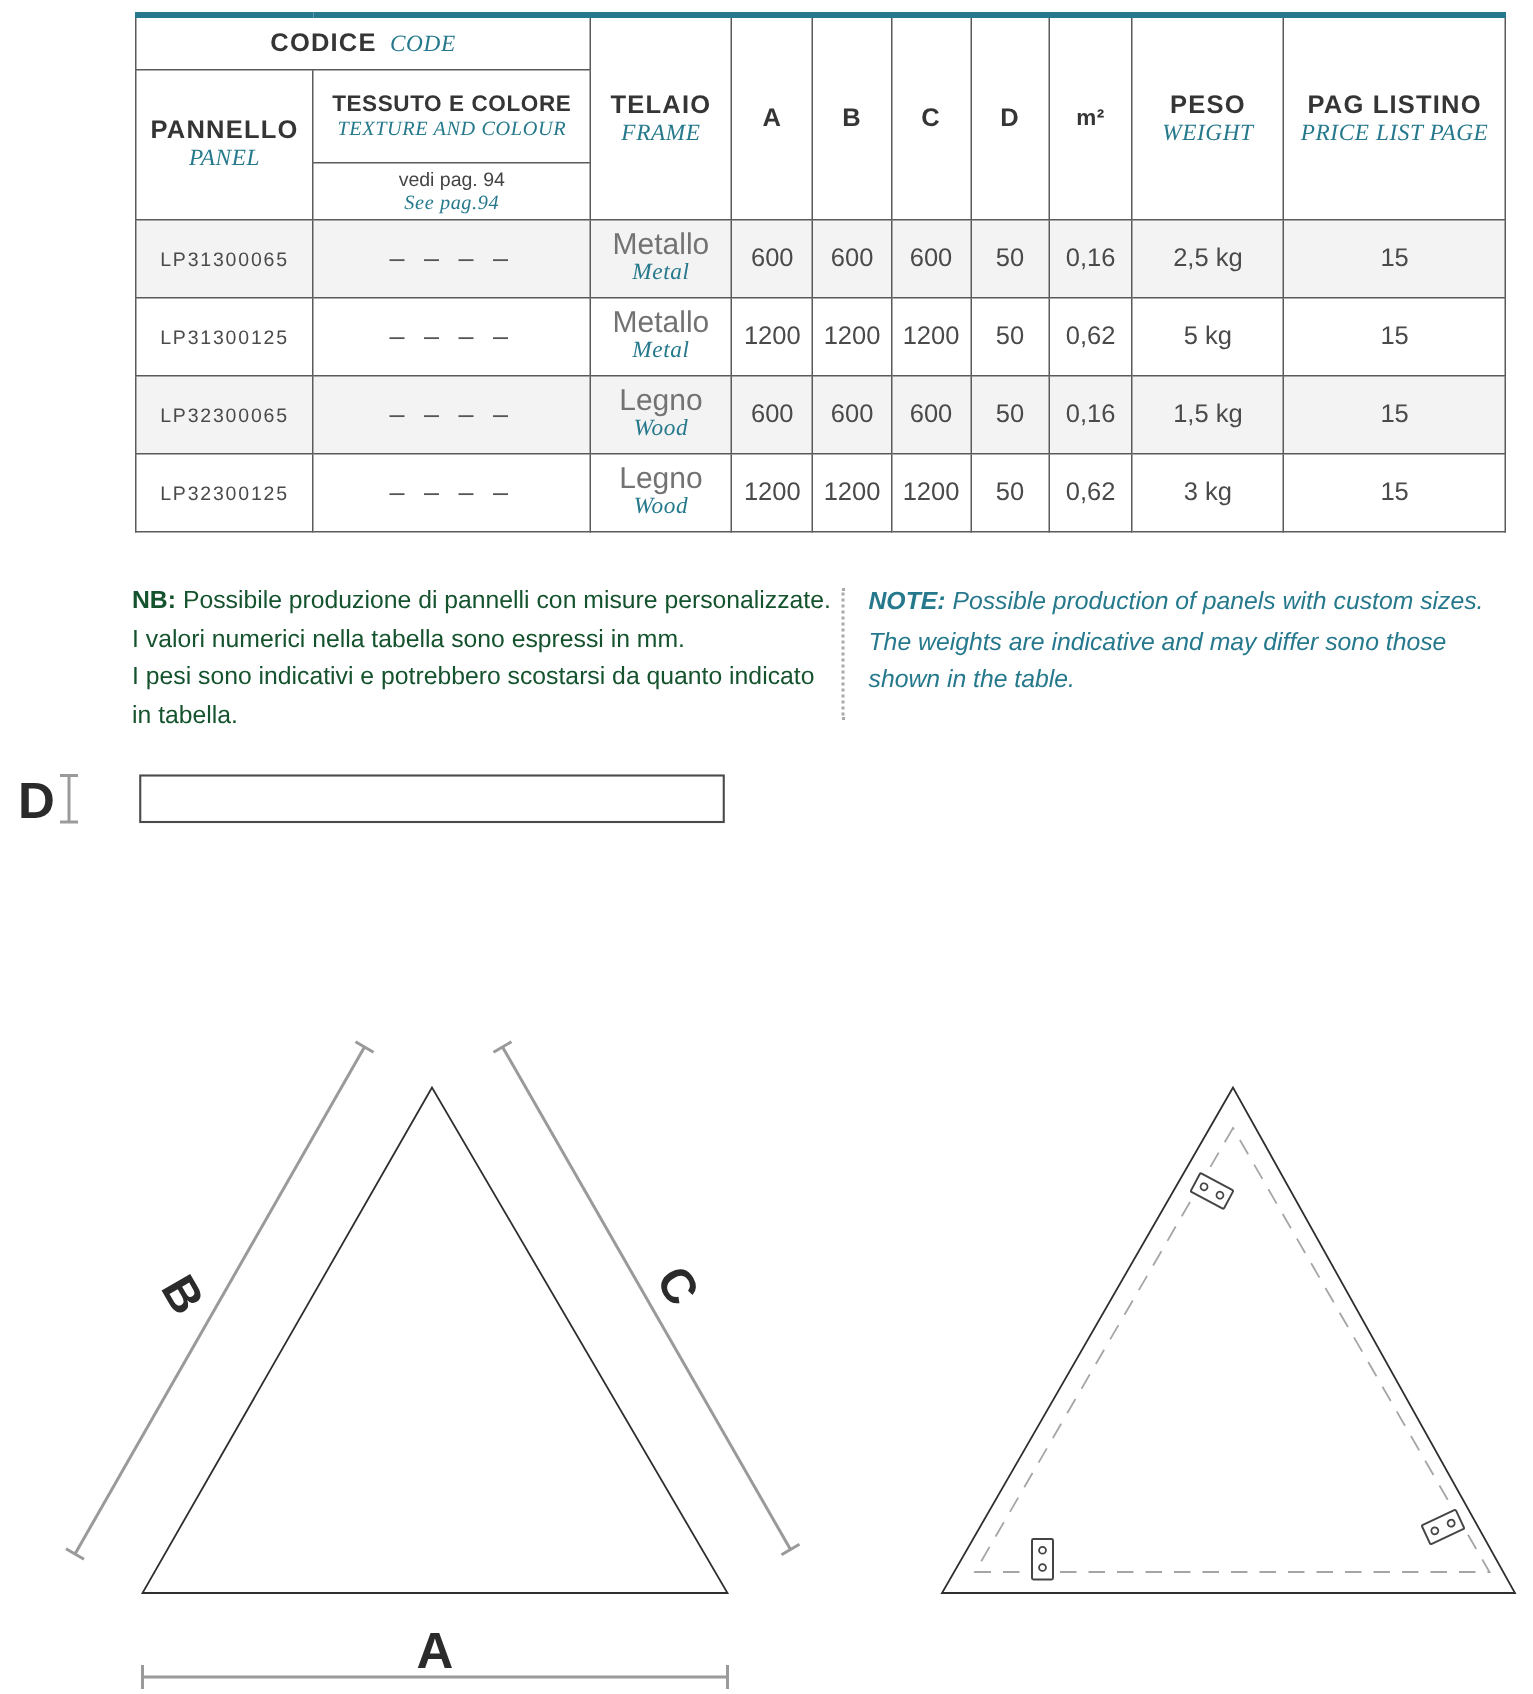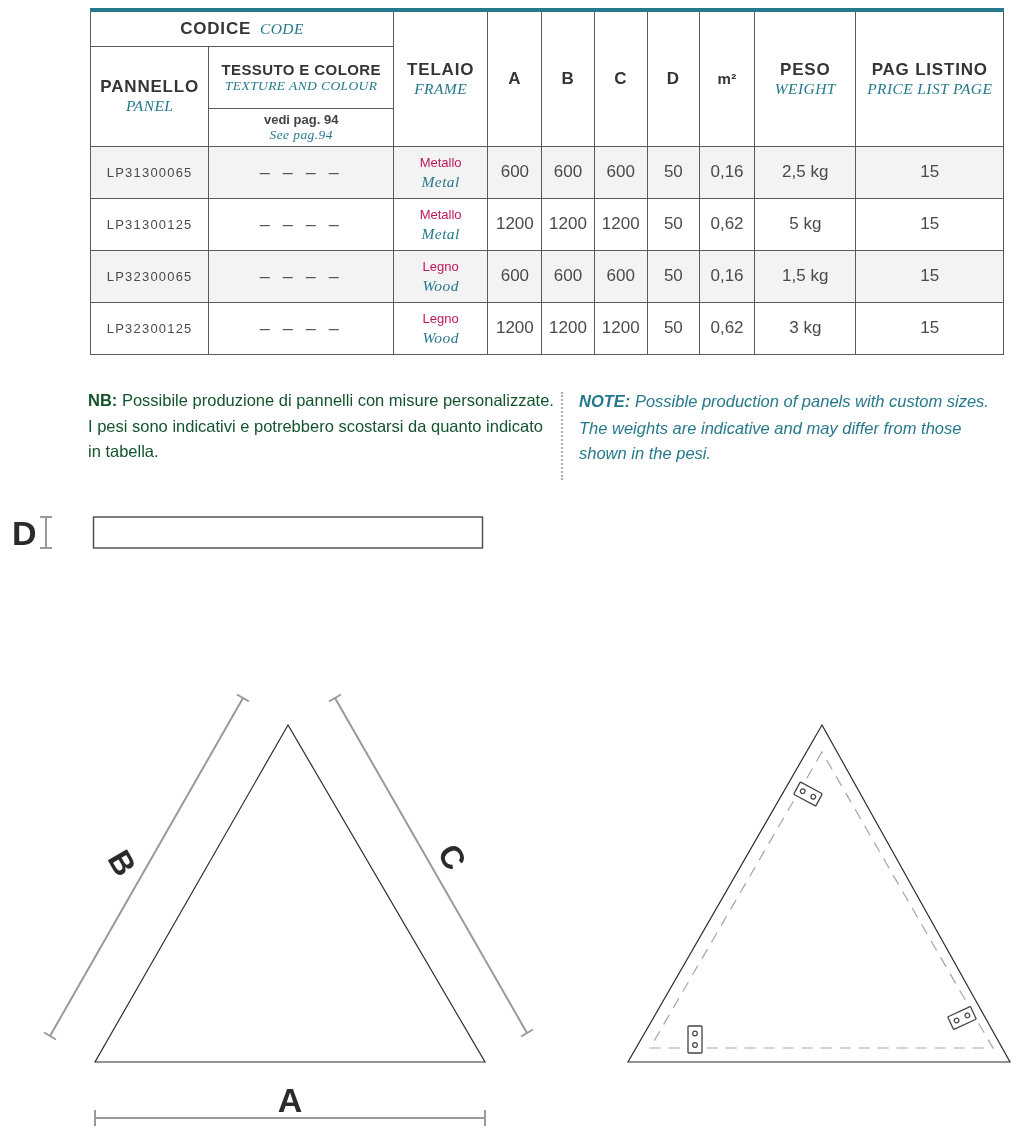--- a/index.html
+++ b/index.html
@@ -23,25 +23,25 @@
   tr.h1{height:36px;} tr.h2{height:62px;} tr.h3{height:38px;}
   tbody tr{height:52px;}
   tbody tr:nth-child(odd){background:#f3f3f3;}
   .b{font-weight:bold;color:#353535;font-size:17px;letter-spacing:.8px;}
   .b.sm{font-size:15px;letter-spacing:.4px;}
   .ti{
     font-family:"Liberation Serif",serif;font-style:italic;font-weight:normal;
     color:var(--teal);font-size:15.5px;letter-spacing:.4px;
   }
   .ti.sm{font-size:13.5px;}
-  .note-sm{font-size:13px;font-weight:bold;color:#444;}
+  .note-sm{font-size:13px;font-weight:normal;color:#444;}
   td.code{font-size:13px;letter-spacing:1.2px;color:#4a4a4a;}
   td.num{font-size:17px;color:#4a4a4a;}
   td.dash{font-size:18px;letter-spacing:4px;color:#555;}
-  .frame-it{font-size:13px;color:#be185d;line-height:20px;}
+  .frame-it{font-size:20px;color:#737373;line-height:20px;}
   .frame-en{line-height:18px;}
   
   .notes-it{position:absolute;left:88px;top:388px;width:470px;
     font-size:16.5px;line-height:25.5px;color:#14532d;}
   .notes-it p{margin:0;}
   .notes-en{position:absolute;left:578px;top:388px;width:432px;
     font-size:16.5px;line-height:25.5px;color:var(--teal);font-style:italic;}
   .notes-en p{margin:1px;}
   .notes-divider{position:absolute;left:561px;top:392px;height:88px;width:0;
     border-left:2px dotted #a9a9a9;}
@@ -174,26 +174,27 @@
         <td class="num">50</td>
         <td class="num">0,62</td>
         <td class="num">3 kg</td>
         <td class="num">15</td>
       </tr>
     </tbody>
   </table>
 
   <div class="notes-it">
     <p><b>NB:</b> <span>Possibile produzione di pannelli con misure personalizzate.</span></p>
+    <p><span>I valori numerici nella tabella sono espressi in mm.</span></p>
     <p><span>I pesi sono indicativi e potrebbero scostarsi da quanto indicato in tabella.</span></p>
   </div>
   <div class="notes-divider"></div>
   <div class="notes-en">
     <p><b>NOTE:</b> <span>Possible production of panels with custom sizes.</span></p>
-    <p><span>The weights are indicative and may differ from those shown in the pesi.</span></p>
+    <p><span>The weights are indicative and may differ sono those shown in the table.</span></p>
   </div>
 
   <svg class="diagrams" width="1022" height="629" viewBox="0 500 1022 629">
 
     <text class="dimlabel big" x="12" y="545">D</text>
     <g>
       <line class="dimline" x1="46" y1="517" x2="46" y2="548"></line>
       <line class="dimline" x1="40" y1="517" x2="52" y2="517"></line>
       <line class="dimline" x1="40" y1="548" x2="52" y2="548"></line>
     </g>

